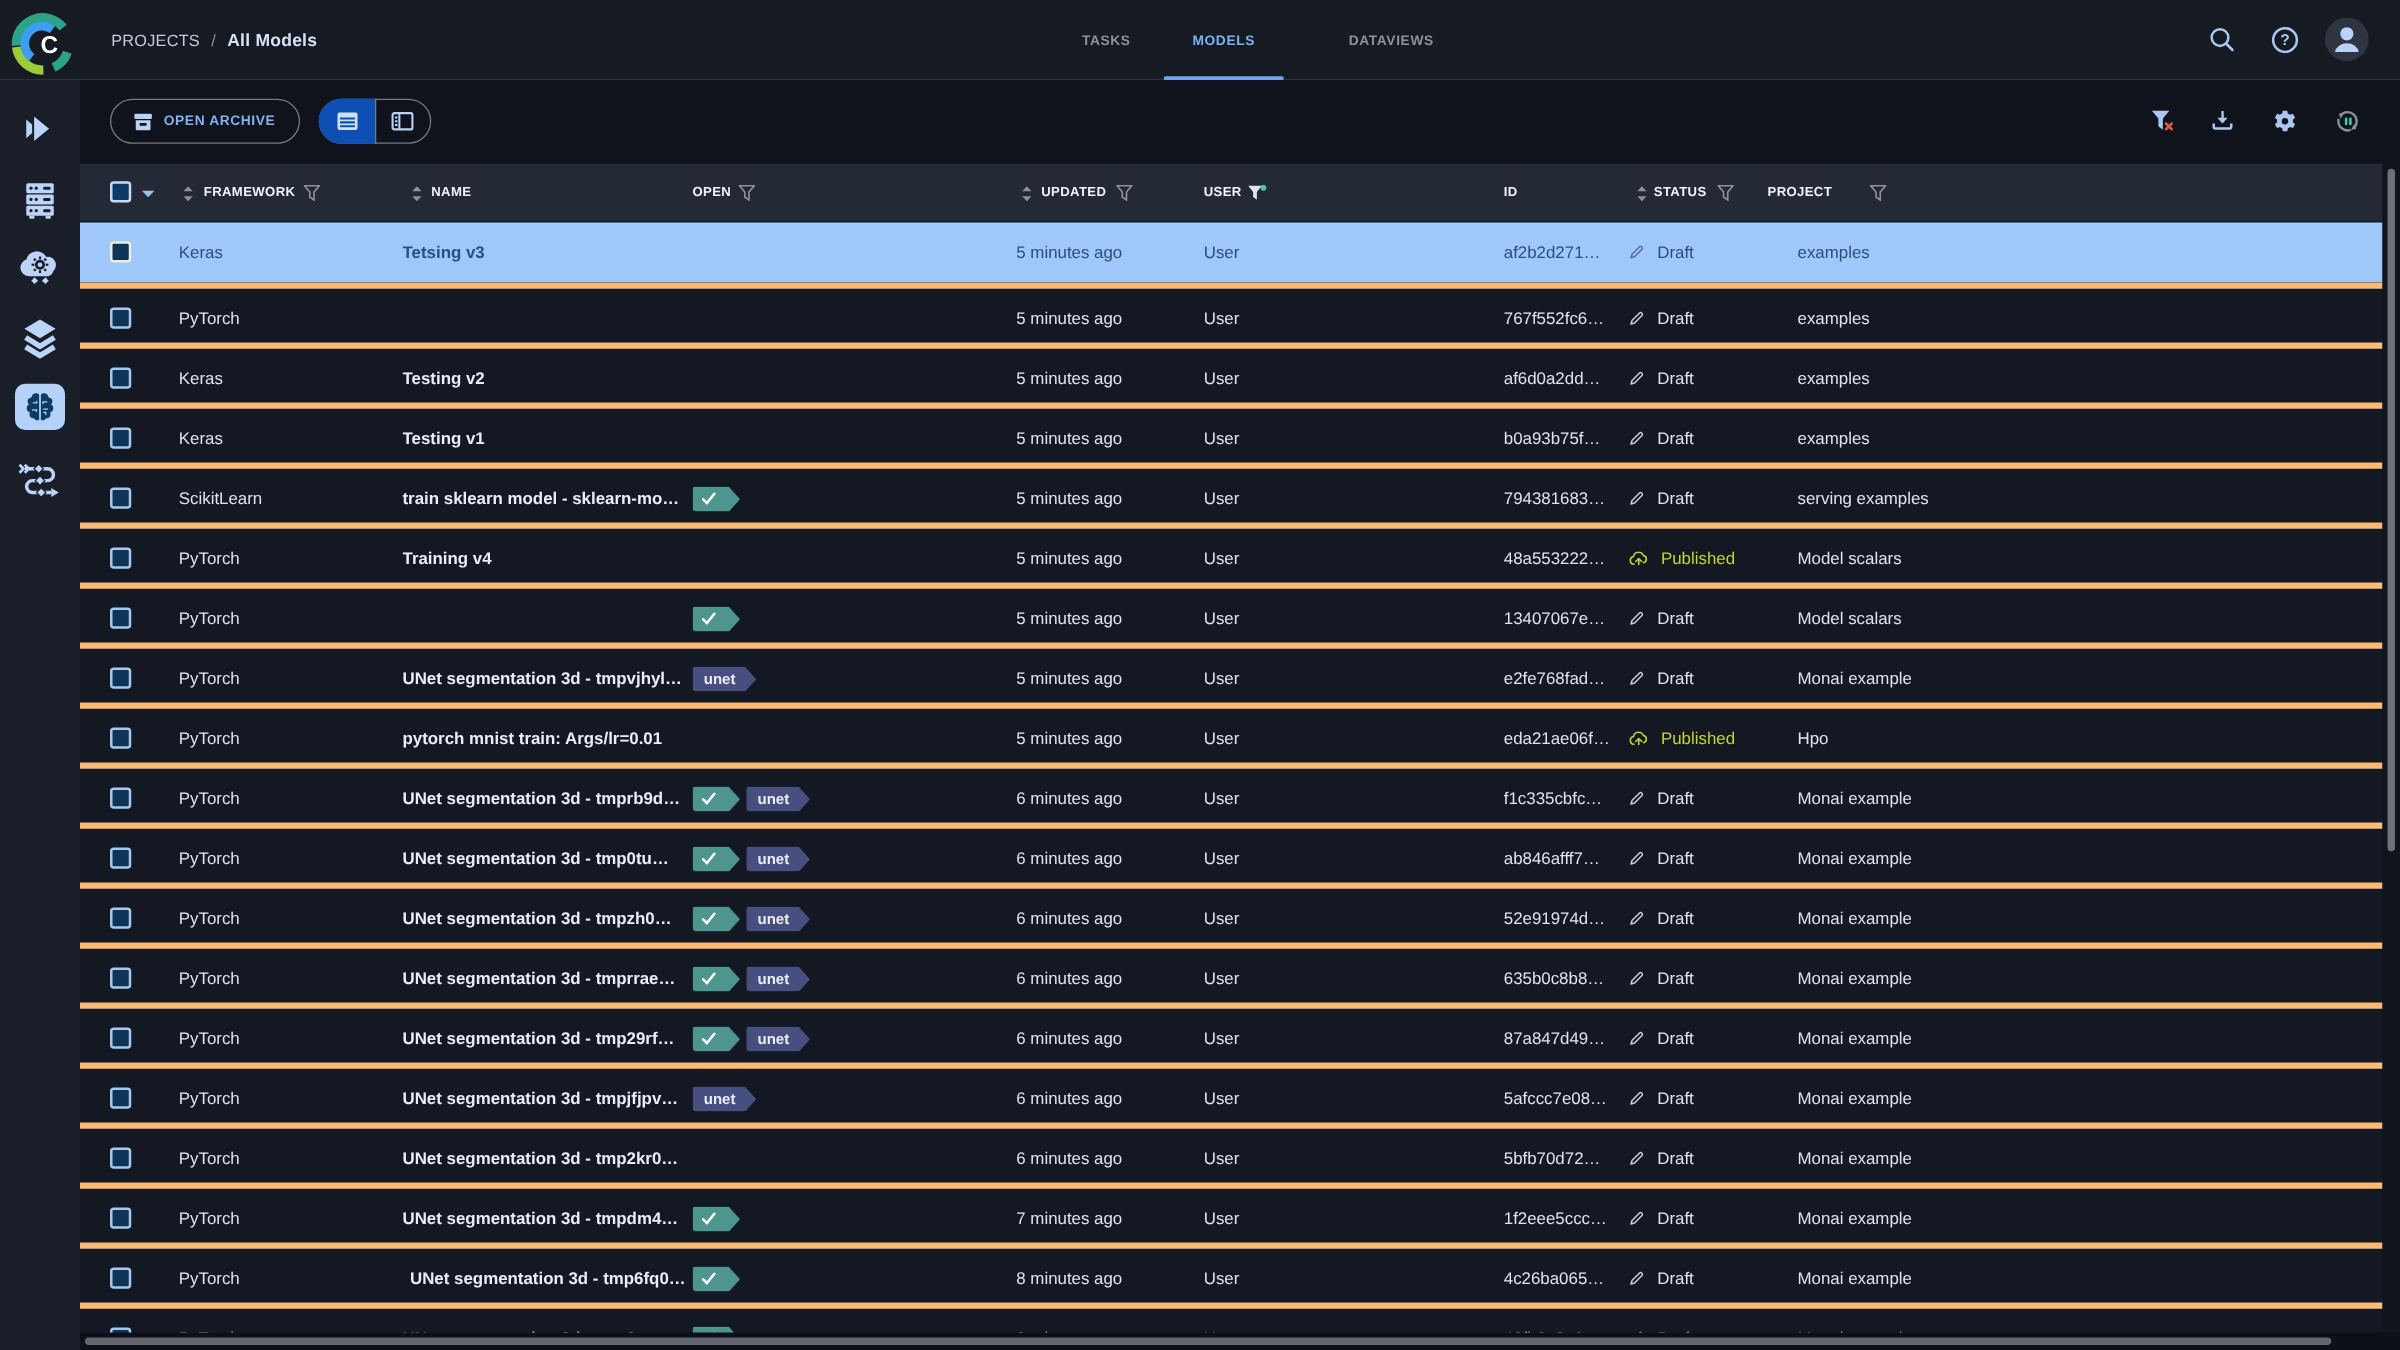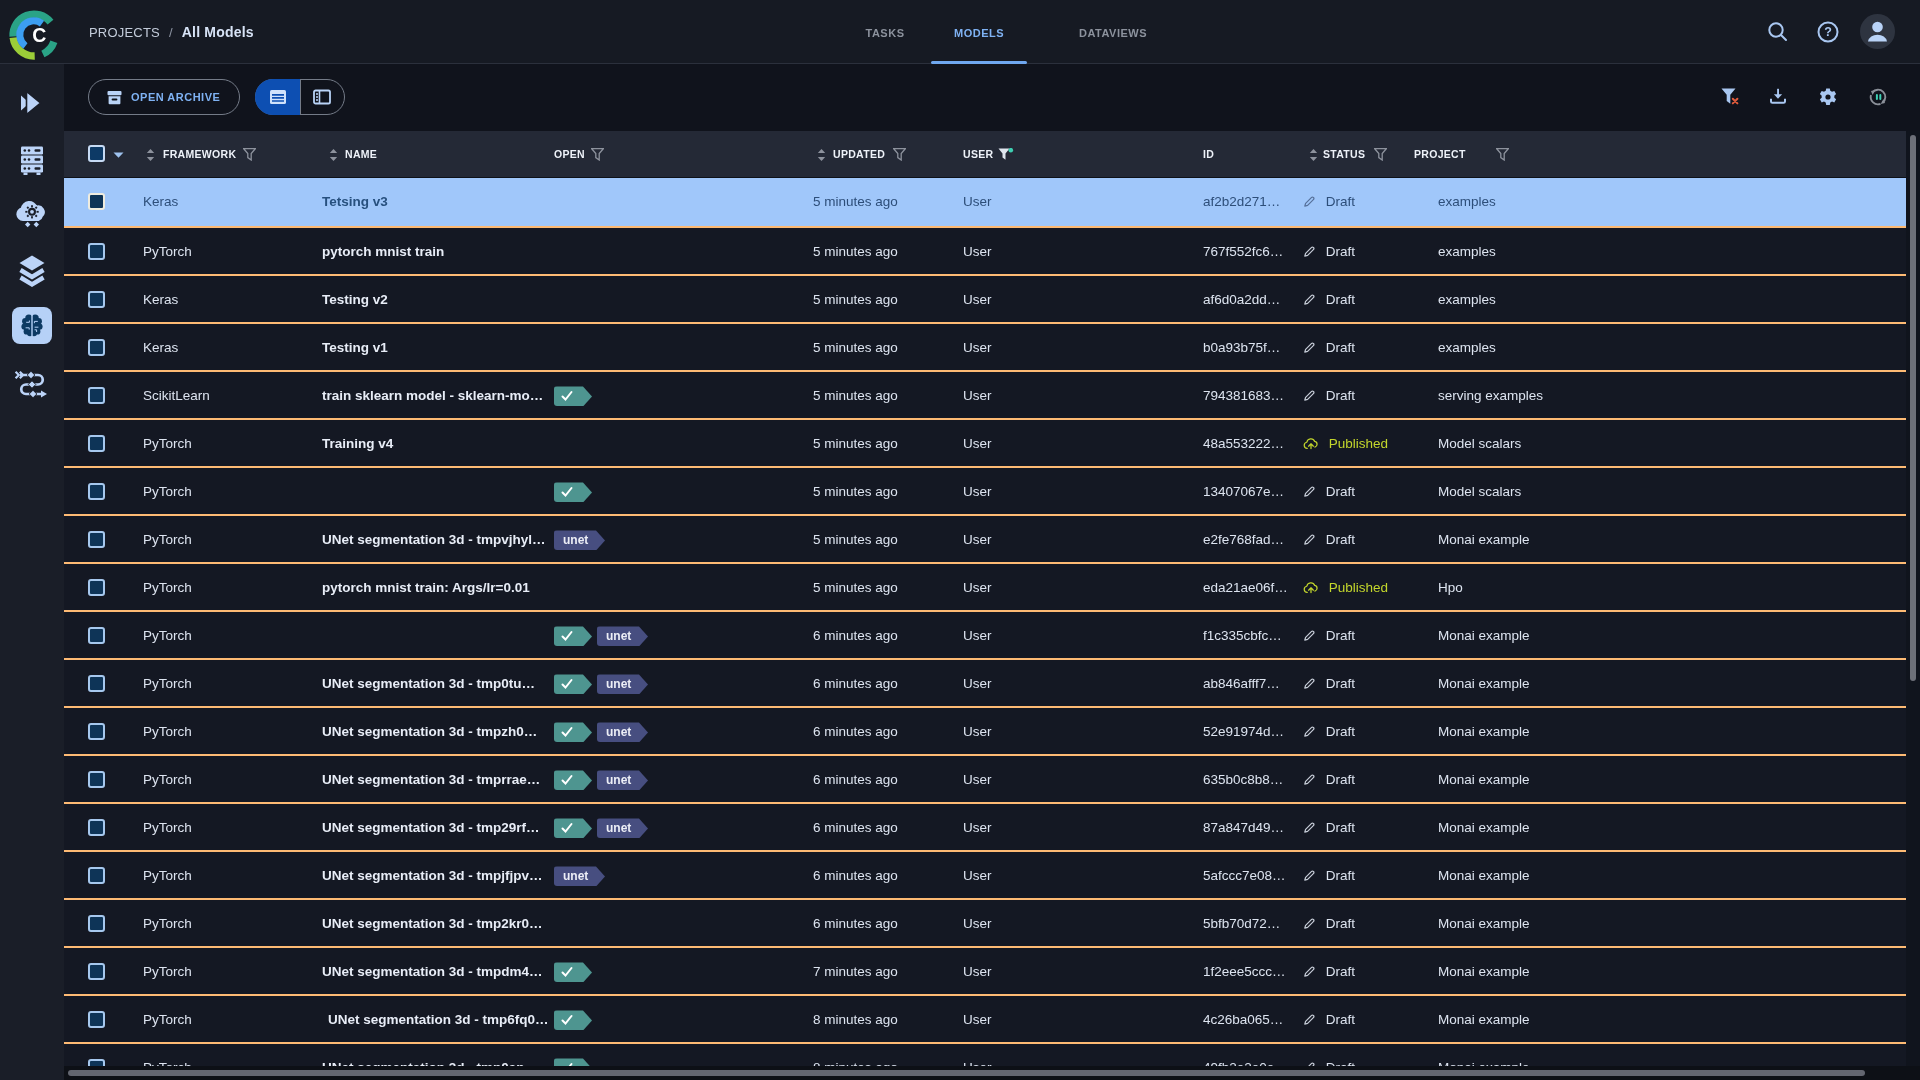--- a/index.html
+++ b/index.html
@@ -15,21 +15,21 @@
 .chip{display:inline-block;height:20px;line-height:20px;vertical-align:middle;margin-right:5px;
 clip-path:polygon(0 0,calc(100% - 9px) 0,100% 50%,calc(100% - 9px) 100%,0 100%);border-radius:3px}
 .chip.teal{background:#4e9590;width:38px}
 .chip.teal svg{margin:2px 0 0 5px}
 .chip.unet{background:#474e80;color:#eceef6;font-size:12px;font-weight:700;width:51px;padding-left:9px}
 #thead{position:absolute;left:64px;top:131px;width:1842px;height:47px;background:#242936;border-bottom:1px solid #0e1118;color:#eef2f9;font-size:10.5px;font-weight:700;letter-spacing:.3px}
 .hcell{position:absolute;top:0;height:47px;line-height:47px;white-space:nowrap}
 .hsort{position:absolute;top:18px}
 .hfun{position:absolute;top:17px}
 .row{position:absolute;left:64px;width:1842px;height:48px;background:#141823;font-size:13.5px;color:#dde4f0}
-.row.alt{border-top:2px solid #fdba74}
+.row.alt{border-top:5px solid #fdba74}
 .row.sel{background:#a0c7fa;color:#2d4e79}
 .cell{position:absolute;top:0;height:48px;line-height:48px;white-space:nowrap;overflow:hidden}
 .cell.nm{font-weight:700;color:#e8edf7}
 .row.sel .cell.nm{color:#27507e}
 .cb{position:absolute;left:24px;top:15px;width:17px;height:17px;border-radius:3px;border:2px solid #a6c8ee;background:#0e3457}
 .row.sel .cb{border-color:#efecdf}
 .sic{vertical-align:-2px;margin-right:6px}
 #vscroll{position:absolute;left:1906px;top:131px;width:14px;height:935px;background:#10141d}
 #vthumb{position:absolute;left:1910px;top:135px;width:6px;height:546px;border-radius:3px;background:#6d7079}
 #hscroll{position:absolute;left:64px;top:1066px;width:1856px;height:14px;background:#0d1016}
@@ -248,21 +248,20 @@
     <div class="cell" style="left:899px;width:230px">User</div>
     <div class="cell" style="left:1139px;width:96px">af2b2d271…</div>
     <div class="cell" style="left:1239px;width:130px"><svg class="sic" width="13" height="13" viewBox="0 0 13 13">
         <path d="M1.8 11.2 L2.6 8.4 L8.6 2.4 a1.15 1.15 0 0 1 1.63 0 l0.37 0.37 a1.15 1.15 0 0 1 0 1.63 L4.6 10.4 Z" fill="none" stroke="#56719b" stroke-width="1.25" stroke-linejoin="round"></path>
       </svg> Draft</div>
     <div class="cell" style="left:1374px;width:430px">examples</div>
   </div>
 <div class="row alt" style="top:226px">
     <div class="cb"></div>
     <div class="cell" style="left:79px;width:170px">PyTorch</div>
-    <div class="cell nm" style="left:258px;width:228px">pytorch mnist train</div>
     <div class="cell" style="left:490px;width:255px"></div>
     <div class="cell" style="left:749px;width:145px">5 minutes ago</div>
     <div class="cell" style="left:899px;width:230px">User</div>
     <div class="cell" style="left:1139px;width:96px">767f552fc6…</div>
     <div class="cell" style="left:1239px;width:130px"><svg class="sic" width="13" height="13" viewBox="0 0 13 13">
         <path d="M1.8 11.2 L2.6 8.4 L8.6 2.4 a1.15 1.15 0 0 1 1.63 0 l0.37 0.37 a1.15 1.15 0 0 1 0 1.63 L4.6 10.4 Z" fill="none" stroke="#c7cdd8" stroke-width="1.25" stroke-linejoin="round"></path>
       </svg> Draft</div>
     <div class="cell" style="left:1374px;width:430px">examples</div>
   </div>
 <div class="row alt" style="top:274px">
@@ -355,20 +354,21 @@
     <div class="cell" style="left:899px;width:230px">User</div>
     <div class="cell" style="left:1139px;width:96px">eda21ae06f…</div>
     <div class="cell" style="left:1239px;width:130px;color:#c3d62c"><svg class="sic" width="16" height="12" viewBox="0 0 16 12">
         <path d="M4.2 10.4 a3.1 3.1 0 0 1 -0.4 -6.15 a4.1 4.1 0 0 1 7.9 -0.8 a2.9 2.9 0 0 1 0.2 5.66 M5.6 8.2 l2.4 -2.4 l2.4 2.4 M8 6.2 v4.4" fill="none" stroke="#c3d62c" stroke-width="1.25" stroke-linejoin="round" stroke-linecap="round"></path>
       </svg> Published</div>
     <div class="cell" style="left:1374px;width:430px">Hpo</div>
   </div>
 <div class="row alt" style="top:610px">
     <div class="cb"></div>
     <div class="cell" style="left:79px;width:170px">PyTorch</div>
+    <div class="cell nm" style="left:258px;width:228px">UNet segmentation 3d - tmprb9d…</div>
     <div class="cell" style="left:490px;width:255px"><span class="chip teal"><svg width="16" height="16" viewBox="0 0 16 16">
           <path d="M3.5 8.5 L6.5 11.5 L12.5 4" stroke="#ffffff" stroke-width="2" fill="none" stroke-linecap="round"></path>
         </svg></span><span class="chip unet">unet</span></div>
     <div class="cell" style="left:749px;width:145px">6 minutes ago</div>
     <div class="cell" style="left:899px;width:230px">User</div>
     <div class="cell" style="left:1139px;width:96px">f1c335cbfc…</div>
     <div class="cell" style="left:1239px;width:130px"><svg class="sic" width="13" height="13" viewBox="0 0 13 13">
         <path d="M1.8 11.2 L2.6 8.4 L8.6 2.4 a1.15 1.15 0 0 1 1.63 0 l0.37 0.37 a1.15 1.15 0 0 1 0 1.63 L4.6 10.4 Z" fill="none" stroke="#c7cdd8" stroke-width="1.25" stroke-linejoin="round"></path>
       </svg> Draft</div>
     <div class="cell" style="left:1374px;width:430px">Monai example</div>

